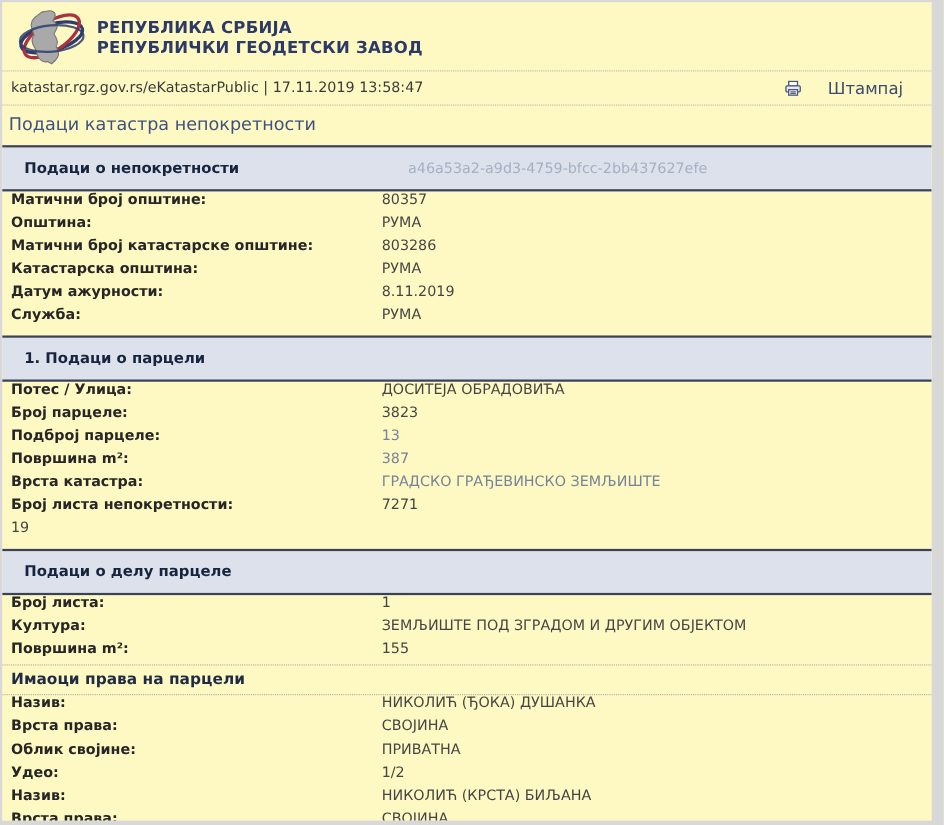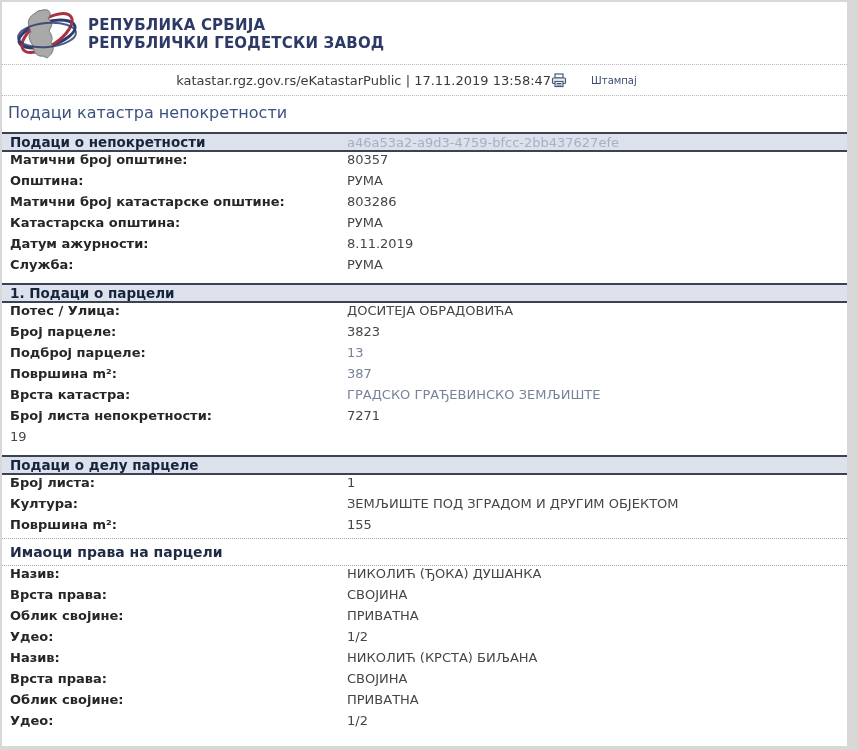--- a/index.html
+++ b/index.html
@@ -4,49 +4,49 @@
 <style>
   * { margin:0; padding:0; box-sizing:border-box; }
   html,body { width:858px; height:750px; overflow:hidden; }
   body {
     background:#d8d8d8;
     font-family:"DejaVu Sans","Liberation Sans",sans-serif;
     position:relative;
   }
   .page {
     position:absolute; left:2px; top:2px; width:845px; height:744px;
-    background:#ffffff; overflow:hidden;
+    background:#fef9c3; overflow:hidden;
   }
 
   
   .logo-band { display:flex; align-items:center; padding:6px 0 4px 12px; height:62px; }
   .logo-svg { width:64px; height:52px; flex:0 0 auto; }
   .brand { margin-left:10px; color:#2d3a66; font-weight:bold; font-size:15px; line-height:18px; letter-spacing:.2px; }
 
   .sep { border-top:1px dotted #b5b5b5; }
 
   .url-band {
-    display:flex; justify-content:center; align-items:center;
+    display:flex; justify-content:space-between; align-items:center;
     padding:6px 8px; font-size:13px; color:#3a3a3a; height:30px;
   }
   .print-link {
-    display:flex; align-items:center; gap:24px; color:#3c4c6e; font-size:10px;
-    text-decoration:none; cursor:pointer; margin-right:36px;
+    display:flex; align-items:center; gap:24px; color:#3c4c6e; font-size:15px;
+    text-decoration:none; cursor:pointer; margin-right:18px;
   }
   .print-svg { width:16px; height:15px; }
 
   .title-band { padding:7px 6px 8px 6px; height:36px; }
   .page-title { color:#3d5180; font-size:16px; font-weight:normal; }
 
   
   .sec-head {
     display:flex; align-items:center;
     background:#dce1ec;
     border-top:2px solid #3b4254; border-bottom:2px solid #3b4254;
-    padding:3px 8px; height:20px; font-size:13.5px;
+    padding:3px 20px; height:42px; font-size:13.5px;gap:12px;
   }
   .sec-head + .sec-head, .sec-head.gap { margin-top:5px; }
   .sec-title { font-weight:bold; color:#16243d; width:337px; flex:0 0 auto; }
   .sec-note { color:#a6b0c3; font-size:13px; }
 
   .row { display:flex; align-items:flex-start; height:21px; padding-left:8px; }
   .lbl { width:337px; flex:0 0 auto; font-weight:bold; font-size:13px; color:#262626; }
   .val { font-size:13px; color:#454545; }
   .val.muted { color:#76839b; }
 

